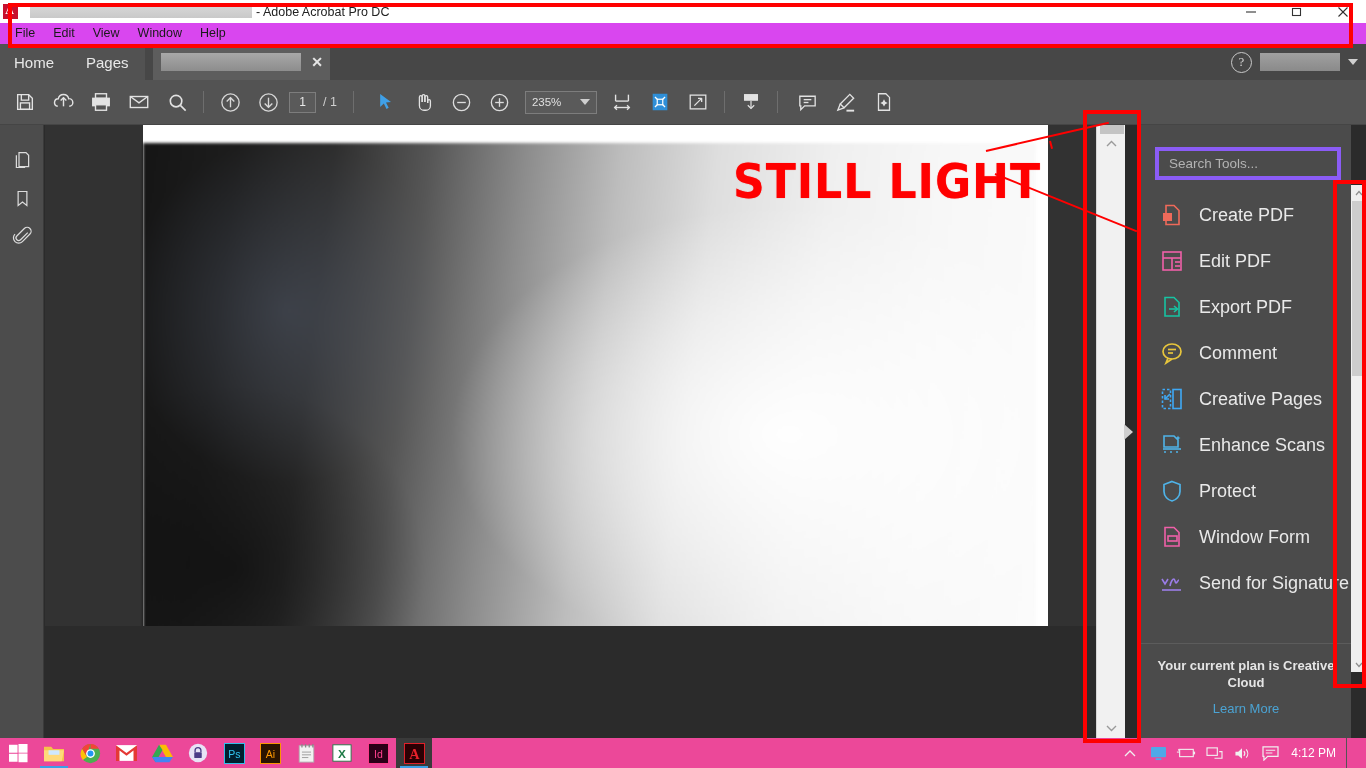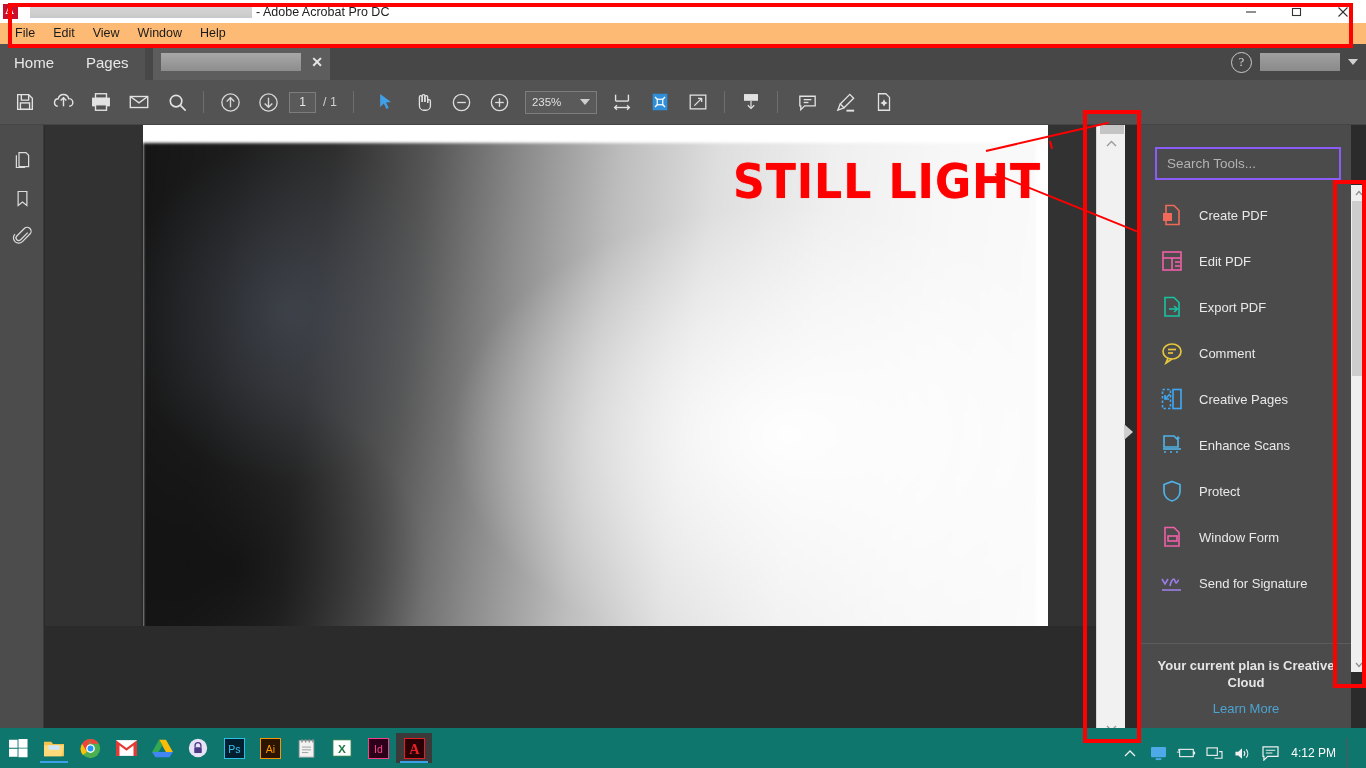--- a/index.html
+++ b/index.html
@@ -43,21 +43,21 @@
   }
   .wc {
     width: 46px; height: 23px; display: flex; align-items: center; justify-content: center;
     color: #333; font-size: 13px;
   }
   .wc svg { display:block; }
 
   
   .menubar {
     position: absolute; left: 0; top: 23px; width: 1366px; height: 21px;
-    background: #fdba74; display: flex; align-items: center; padding-left: 6px;
+    background: #d946ef; display: flex; align-items: center; padding-left: 6px;
   }
   .menu-item {
     font-size: 12.5px; color: #1a1a1a; padding: 0 9px; line-height: 21px;
     white-space: nowrap;
   }
 
   
   .tabstrip {
     position: absolute; left: 0; top: 44px; width: 1366px; height: 36px;
     background: #474747;
@@ -194,29 +194,29 @@
     border-bottom: 8px solid transparent; border-left: 9px solid #cfcfcf;
     z-index: 5;
   }
 
   
   .toolspanel {
     position: absolute; left: 1141px; top: 125px; width: 210px; height: 613px;
     background: #4b4b4b;
   }
   .searchtools {
-    margin: 22px 10px 0 14px; height: 33px; border: 2px solid #8b5cf6;
+    margin: 22px 10px 0 14px; height: 33px; border: 4px solid #8b5cf6;
     background: #4b4b4b; display: flex; align-items: center; padding-left: 10px;
     color: #b3b3b3; font-size: 13.5px;
   }
   .toollist { margin-top: 12px; }
   .toolrow {
     height: 46px; display: flex; align-items: center; padding-left: 18px; gap: 14px;
   }
-  .toolrow .lbl { color: #e9e9e9; font-size: 13px; white-space: nowrap; }
+  .toolrow .lbl { color: #e9e9e9; font-size: 18px; white-space: nowrap; }
   .tool-ico { width: 26px; height: 26px; flex: 0 0 auto; }
   .planbox {
     position: absolute; left: 0; bottom: 22px; width: 210px;
     border-top: 1px solid #5c5c5c; padding-top: 13px; text-align: center;
   }
   .plantext {
     color: #e5e5e5; font-size: 13px; font-weight: bold; line-height: 17px;
     padding: 0 8px;
   }
   .learnmore { color: #4ba3d3; font-size: 13px; margin-top: 10px; }
@@ -235,22 +235,22 @@
     position: absolute; left: 1px; top: 16px; width: 13px; height: 175px;
     background: #cdcdcd;
   }
 
   
   .anno { position: absolute; border: 4px solid #ff0000; pointer-events: none; z-index: 40; }
   .anno-line { position: absolute; background: #ff0000; transform-origin: left center; z-index: 39; }
 
   
   .taskbar {
-    position: absolute; left: 0; bottom: 0; width: 1366px; height: 40px;
-    background: #0f766e; display: flex; align-items: center;
+    position: absolute; left: 0; bottom: 0; width: 1366px; height: 30px;
+    background: #ec4899; display: flex; align-items: center;
   }
   .tb-item {
     width: 36px; height: 30px; display: flex; align-items: center; justify-content: center;
     position: relative;
   }
   .tb-item.active { background: #3a3a3a; }
   .tb-item .uline {
     position: absolute; bottom: 0; left: 4px; width: 28px; height: 2px; background: #3aa0e8;
   }
   .tray { position: absolute; right: 0; bottom: 0; height: 30px; display: flex; align-items: center; gap: 2px; padding-right: 14px; }

